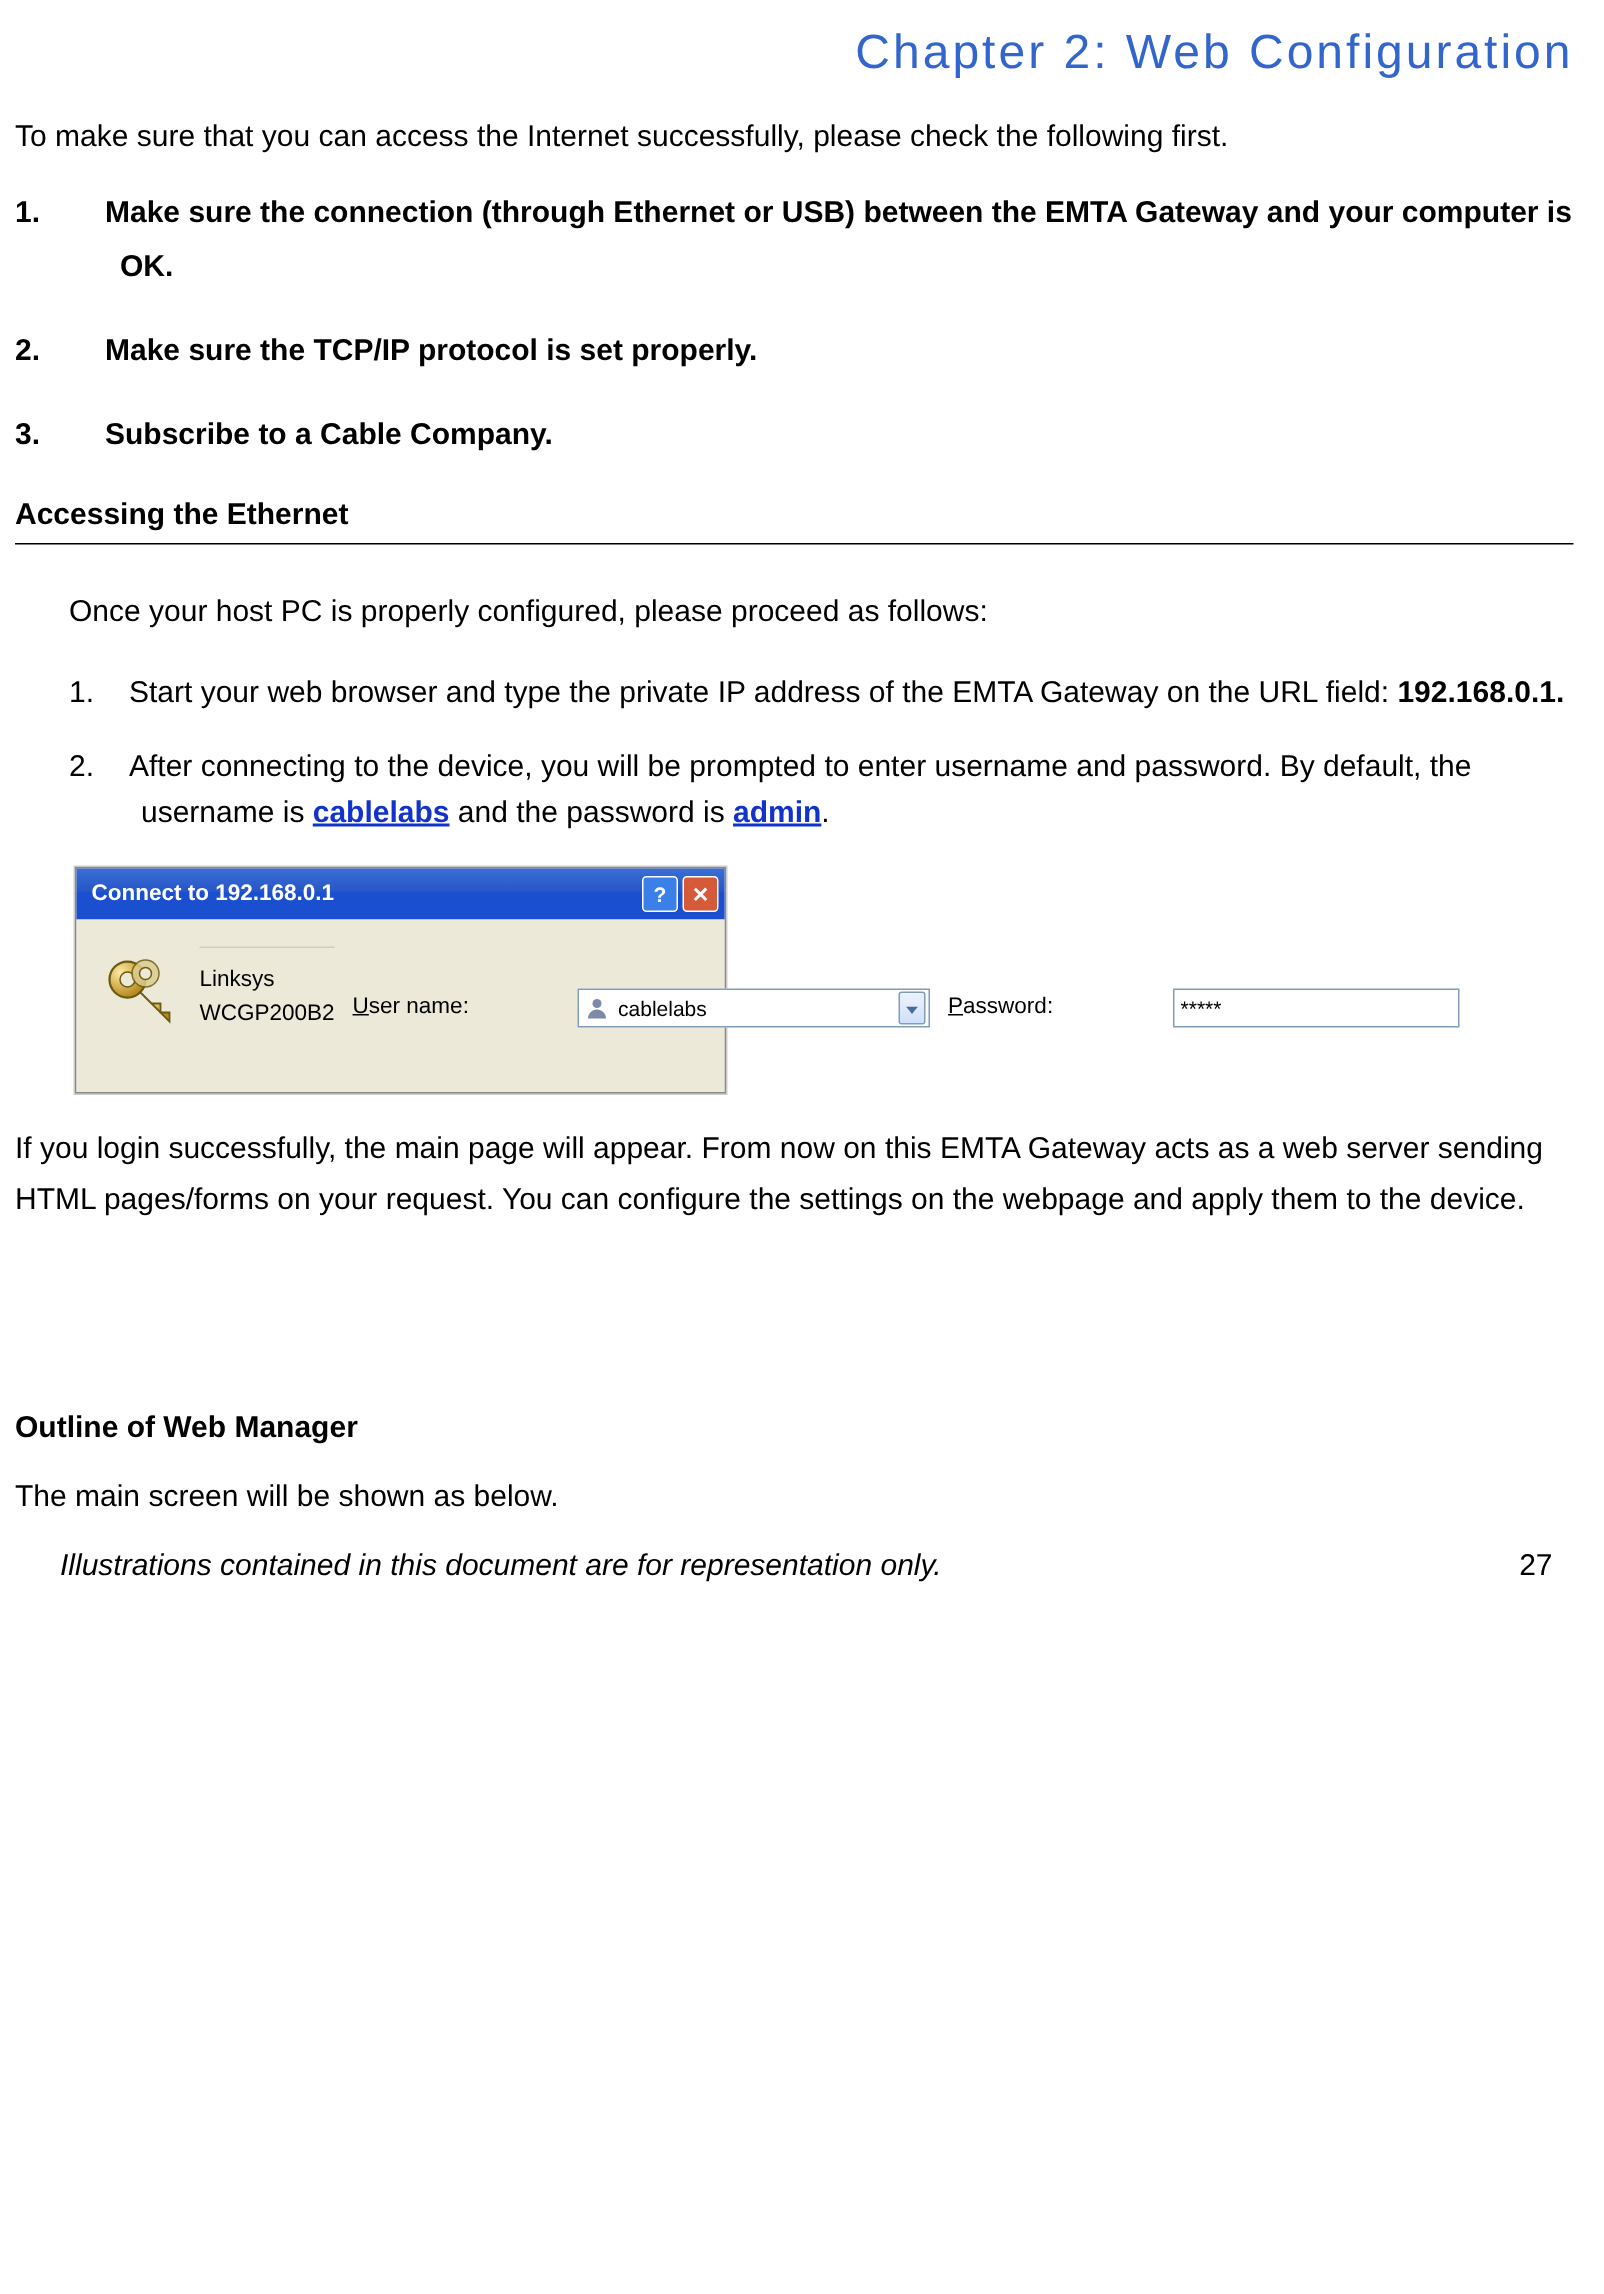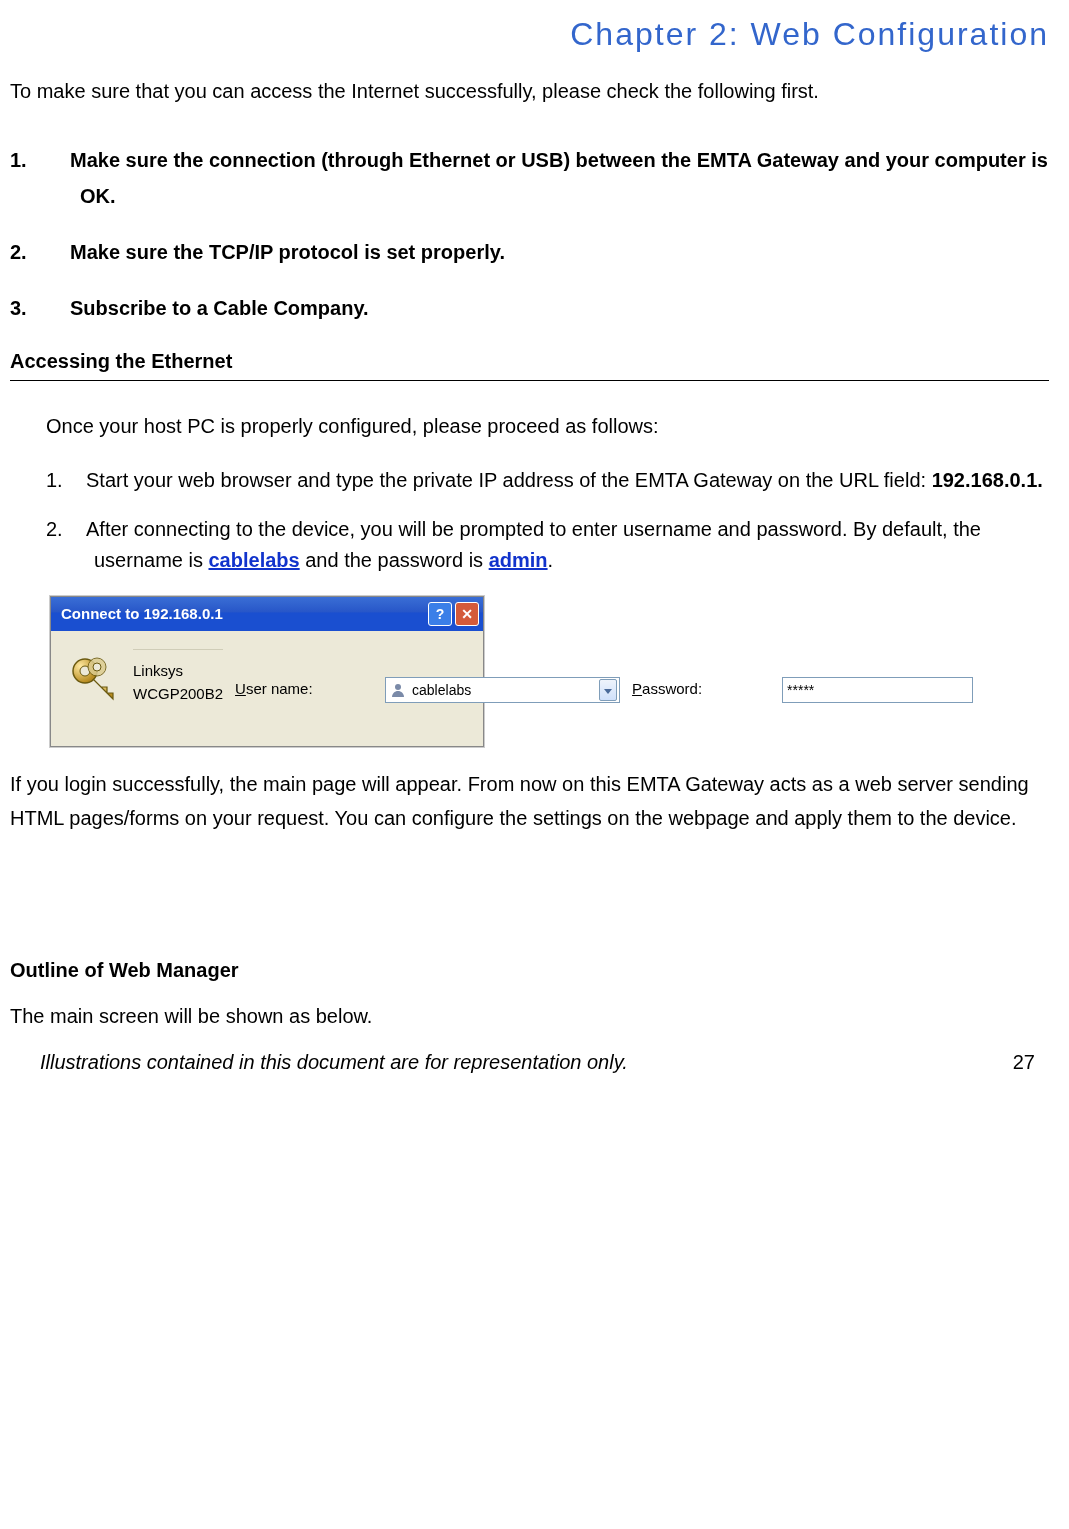--- a/index.html
+++ b/index.html
@@ -14,21 +14,21 @@
     }
     .chapter-title {
       text-align: right;
       color: #3366cc;
       font-size: 32px;
       font-weight: normal;
       letter-spacing: 2px;
       margin-bottom: 18px;
     }
     .intro {
-      margin-bottom: 36px;
+      margin-bottom: 18px;
     }
     .numbered-list-bold {
       list-style: none;
       margin-bottom: 18px;
     }
     .numbered-list-bold li {
       font-weight: bold;
       padding-left: 70px;
       text-indent: -70px;
       margin-bottom: 20px;

